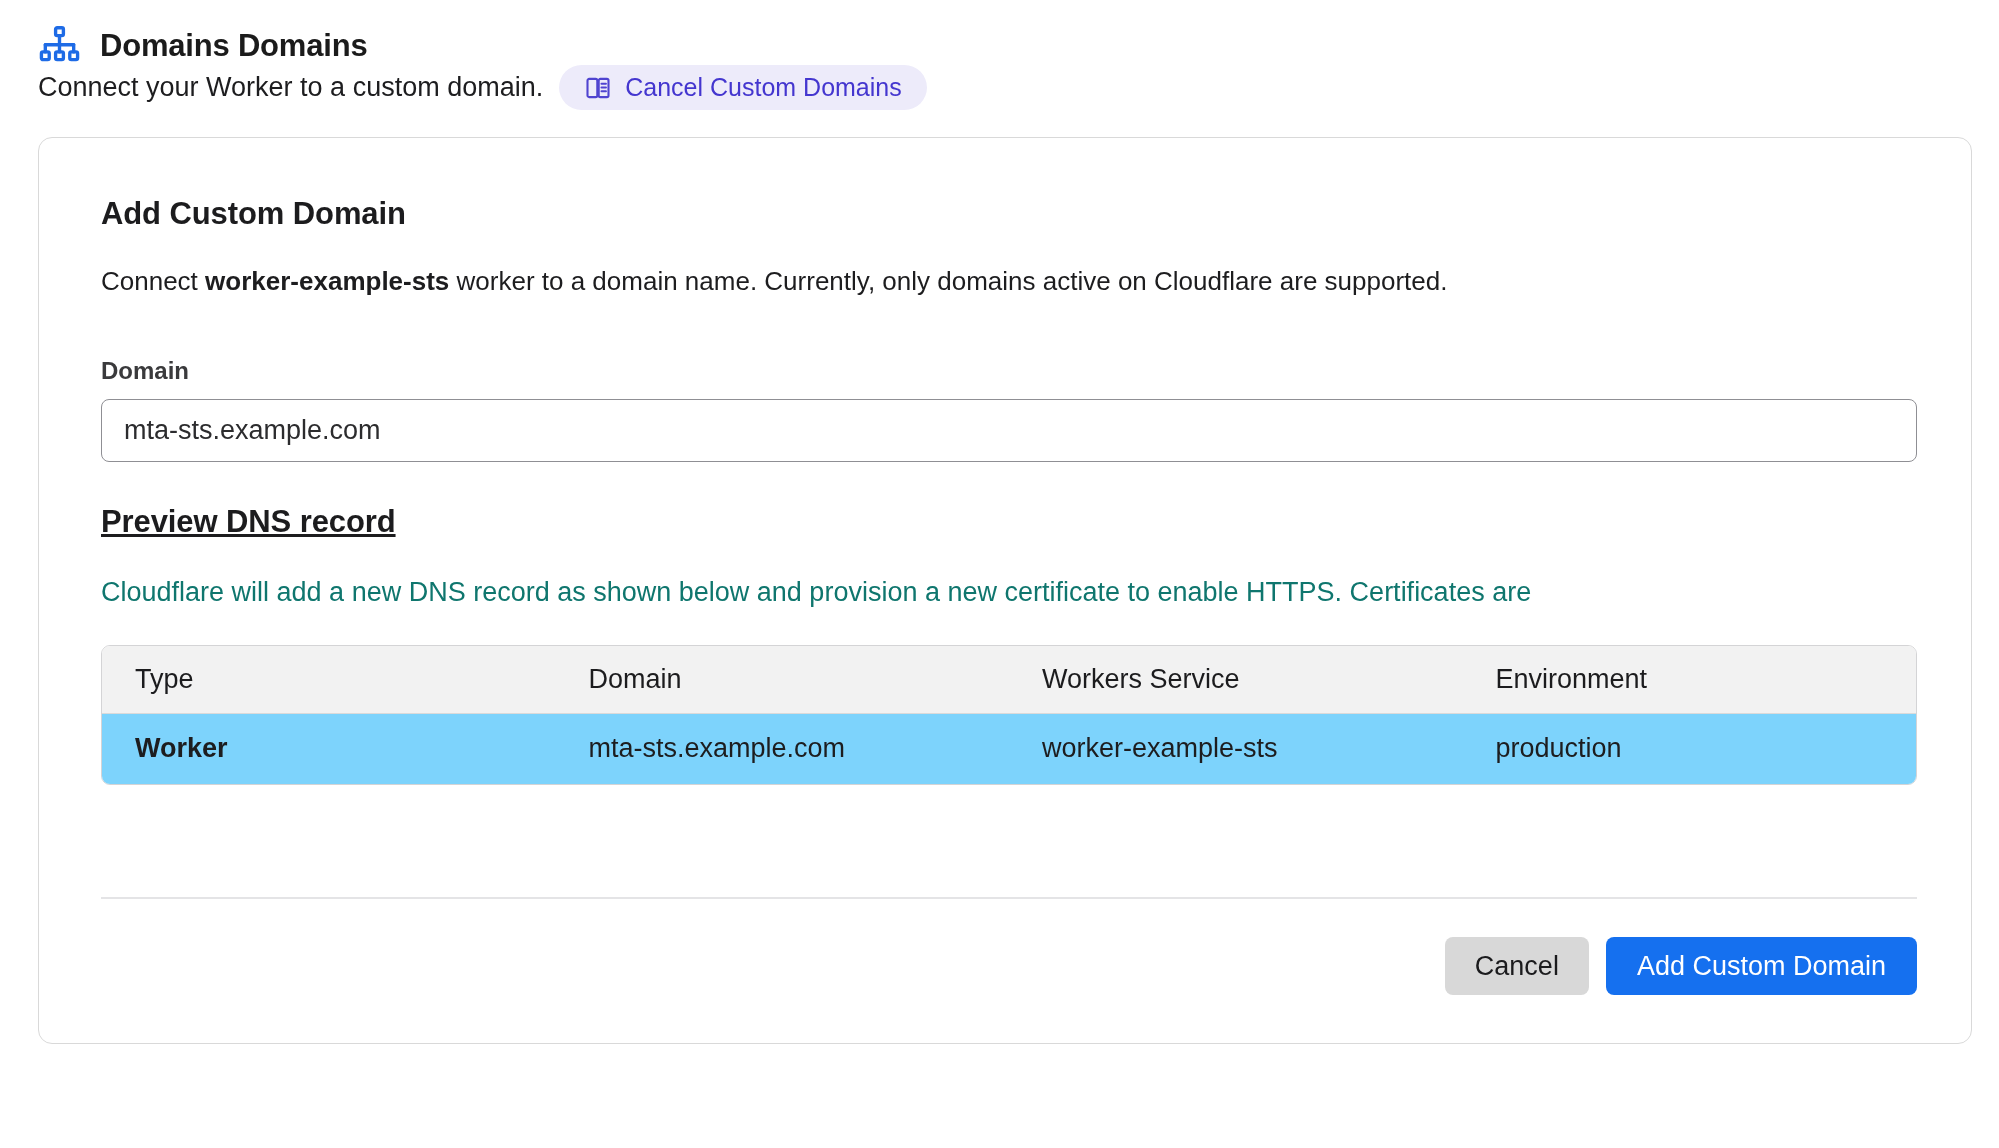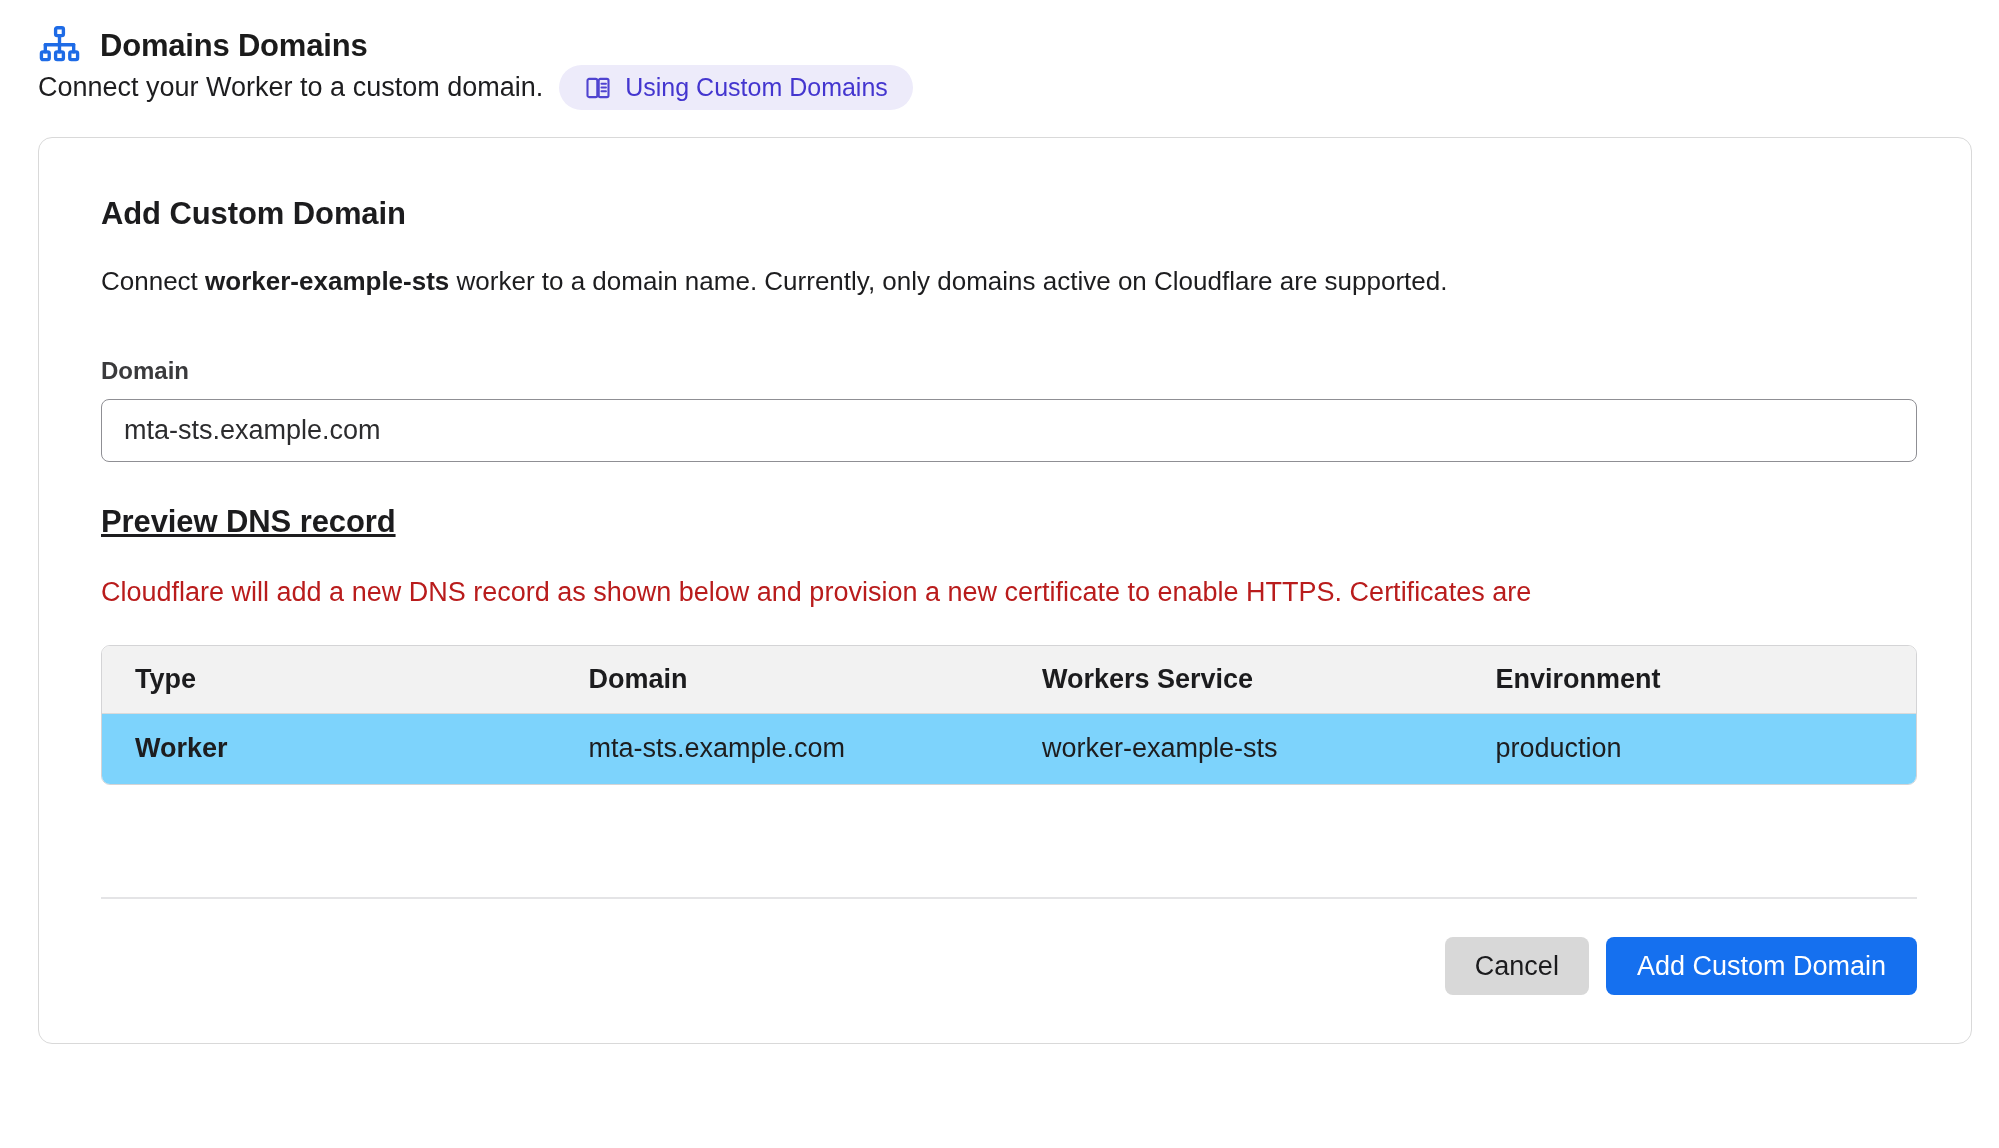--- a/index.html
+++ b/index.html
@@ -41,34 +41,34 @@
   .field-label { display: block; margin-top: 60px; font-size: 24px; font-weight: 700; color: #3a3a3c; }
   .domain-input {
     display: block; margin-top: 14px; width: 100%;
     height: 63px; padding: 0 22px;
     font-family: inherit; font-size: 27px; color: #2c2c2e;
     border: 1.5px solid #8f8f94; border-radius: 8px; background: #fff;
     outline: none;
   }
 
   .preview-heading { margin-top: 42px !important; text-decoration: underline; }
-  .desc { margin: 32px 0 0; font-size: 27px; line-height: 41px; color: #b91c1c; }
+  .desc { margin: 32px 0 0; font-size: 27px; line-height: 41px; color: #0f766e; }
   .desc span { display: block; }
 
   
   .table-wrap {
     margin-top: 32px;
     border: 1.5px solid #d4d4d6; border-radius: 9px;
     overflow: hidden;
   }
   table { width: 100%; border-collapse: collapse; table-layout: fixed; }
   thead th {
     background: #f2f2f2; height: 67px;
     text-align: left; padding: 0 10px 0 33px;
-    font-size: 27px; font-weight: 700; color: #1c1c1e;
+    font-size: 27px; font-weight: 400; color: #1c1c1e;
     border-bottom: 1.5px solid #dadada;
   }
   tbody td {
     height: 71px; padding: 0 10px 0 33px;
     font-size: 27px; color: #1d1d1f; background: #7dd3fc;
   }
   tbody td.cell-type { font-weight: 700; }
 
   
   .divider { border: none; border-top: 2px solid #e4e4e6; margin: 112px 0 0; }
@@ -108,21 +108,21 @@
     <a class="docs-pill">
       <span class="book-icon">
         <svg width="28" height="28" viewBox="0 0 24 24" fill="none" stroke="#5044d0" stroke-width="1.8" stroke-linecap="round">
           <rect x="3" y="4.2" width="8.4" height="15.6" rx="1.4"></rect>
           <rect x="12.6" y="4.2" width="8.4" height="15.6" rx="1.4"></rect>
           <line x1="15" y1="8.4" x2="18.8" y2="8.4"></line>
           <line x1="15" y1="11.6" x2="18.8" y2="11.6"></line>
           <line x1="15" y1="14.8" x2="18.8" y2="14.8"></line>
         </svg>
       </span>
-      <span class="label">Using Custom Domains</span>
+      <span class="label">Cancel Custom Domains</span>
     </a>
   </div>
 
   <section class="card">
 
     <h2>Add Custom Domain</h2>
 
     <p class="intro"><span>Connect </span><strong>worker-example-sts</strong><span> worker to a domain name. Currently, only domains active on Cloudflare are supported.</span></p>
 
     <label class="field-label" for="domain-input">Domain</label>

